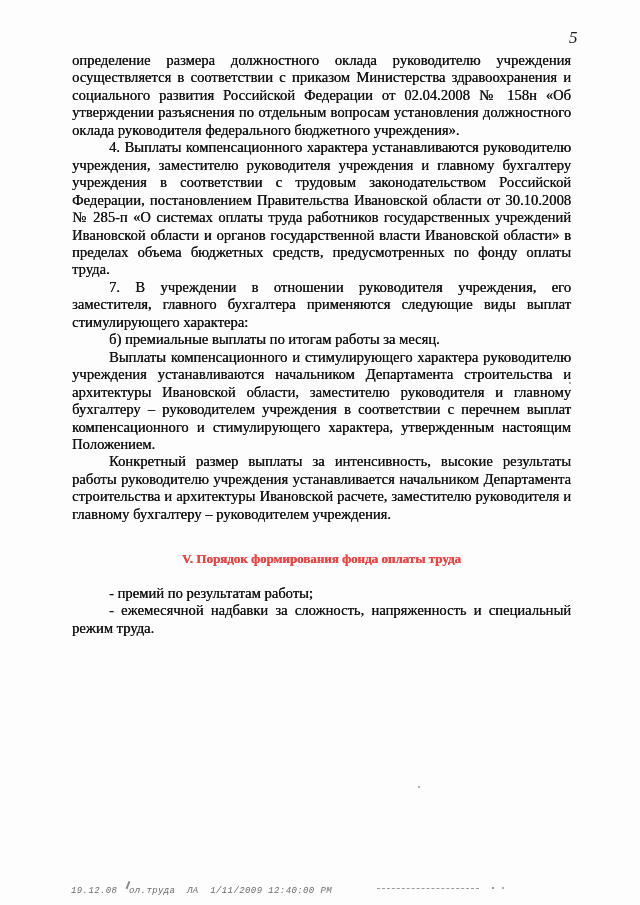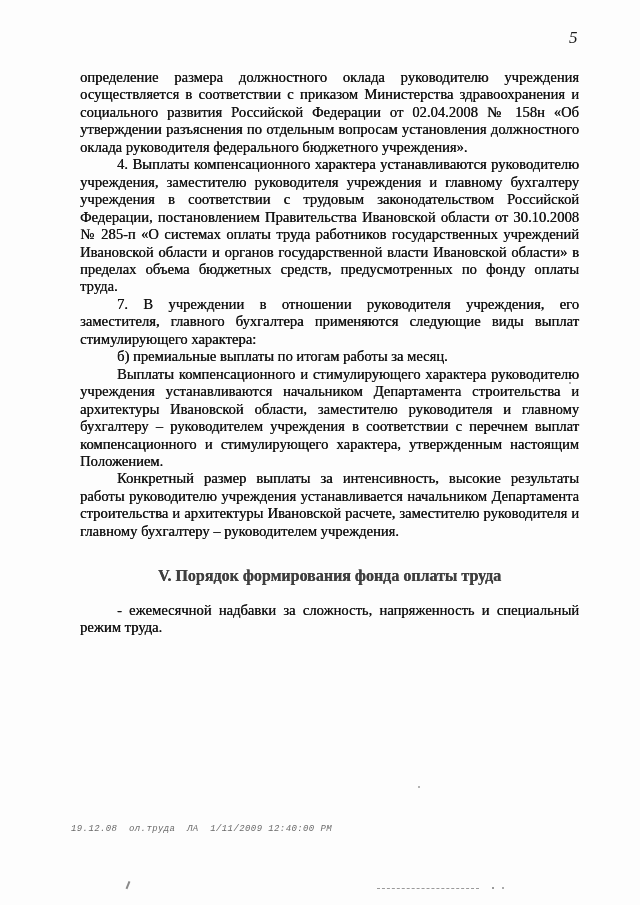--- a/index.html
+++ b/index.html
@@ -16,45 +16,44 @@
   }
   .page-number {
     position: absolute;
     top: 28px; left: 569px;
     font-size: 17px;
     font-style: italic;
     color: #1a1a1a;
   }
   .content {
     position: absolute;
-    left: 80px; top: 52px;
+    left: 72px; top: 52px;
     width: 499px;
     color: #151515;
     font-size: 14.6px;
     line-height: 17.45px;
     text-align: justify;
     text-shadow: 0.3px 0 0 currentColor;
-    margin-top: 17px;
   }
   .content p {
     margin: 0;
     text-indent: 37px;
   }
   .content p.no-indent { text-indent: 0; }
   .section-heading {
     margin: 27px 0 17px 0;
-    font-size: 16px;
+    font-size: 13px;
     font-weight: bold;
     text-align: center;
     text-indent: 0;
-    color: #404040;
+    color: #ef4444;
   }
   .footer-stamp {
     position: absolute;
-    left: 71px; top: 824px;
+    left: 71px; top: 886px;
     font-family: "Liberation Mono", monospace;
     font-style: italic;
     font-size: 9px;
     letter-spacing: 0.4px;
     color: #6b6b6b;
     white-space: pre;
   }
   .artifact { position: absolute; }
   .artifact-backslash {
     left: 127px; top: 881px;
@@ -82,20 +81,21 @@
   <div class="content">
     <p class="no-indent">определение размера должностного оклада руководителю учреждения осуществляется в соответствии с приказом Министерства здравоохранения и социального развития Российской Федерации от 02.04.2008 № 158н «Об утверждении разъяснения по отдельным вопросам установления должностного оклада руководителя федерального бюджетного учреждения».</p>
     <p>4. Выплаты компенсационного характера устанавливаются руководителю учреждения, заместителю руководителя учреждения и главному бухгалтеру учреждения в соответствии с трудовым законодательством Российской Федерации, постановлением Правительства Ивановской области от 30.10.2008 № 285-п «О системах оплаты труда работников государственных учреждений Ивановской области и органов государственной власти Ивановской области» в пределах объема бюджетных средств, предусмотренных по фонду оплаты труда.</p>
     <p>7. В учреждении в отношении руководителя учреждения, его заместителя, главного бухгалтера применяются следующие виды выплат стимулирующего характера:</p>
     <p>б) премиальные выплаты по итогам работы за месяц.</p>
     <p>Выплаты компенсационного и стимулирующего характера руководителю учреждения устанавливаются начальником Департамента строительства и архитектуры Ивановской области, заместителю руководителя и главному бухгалтеру – руководителем учреждения в соответствии с перечнем выплат компенсационного и стимулирующего характера, утвержденным настоящим Положением.</p>
     <p>Конкретный размер выплаты за интенсивность, высокие результаты работы руководителю учреждения устанавливается начальником Департамента строительства и архитектуры Ивановской расчете, заместителю руководителя и главному бухгалтеру – руководителем учреждения.</p>
 
     <h2 class="section-heading">V. Порядок формирования фонда оплаты труда</h2>
 
+    <p>- премий по результатам работы;</p>
     <p>- ежемесячной надбавки за сложность, напряженность и специальный режим труда.</p>
   </div>
 
   <div class="footer-stamp">19.12.08  ол.труда  ЛА  1/11/2009 12:40:00 PM</div>
 
   <div class="artifact artifact-backslash"></div>
   <div class="artifact artifact-dashes"></div>
   <div class="artifact artifact-dot-a"></div>
   <div class="artifact artifact-dot-b"></div>
   <div class="artifact artifact-speck-1"></div>

